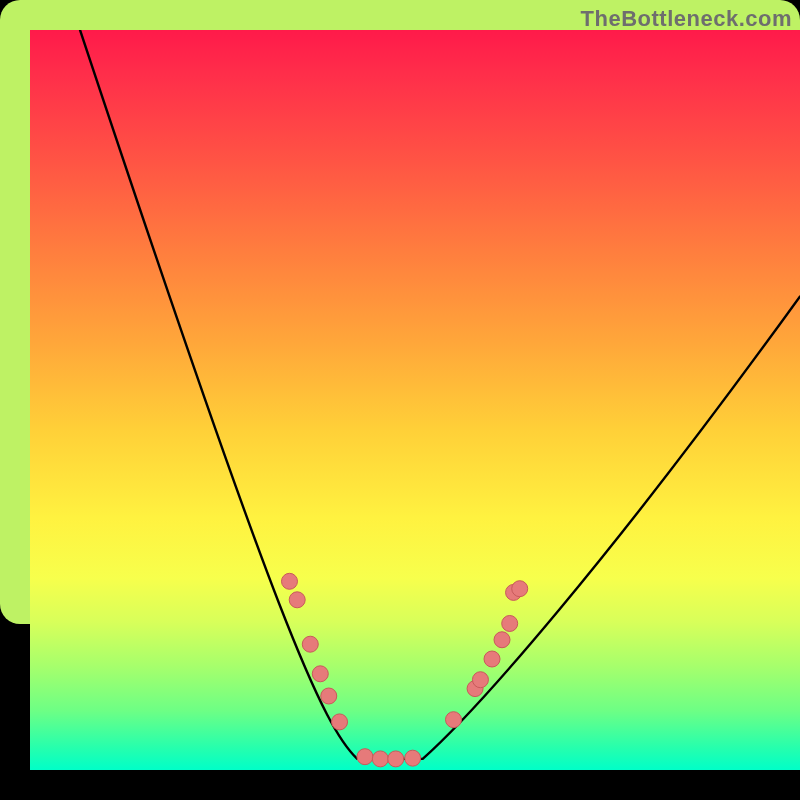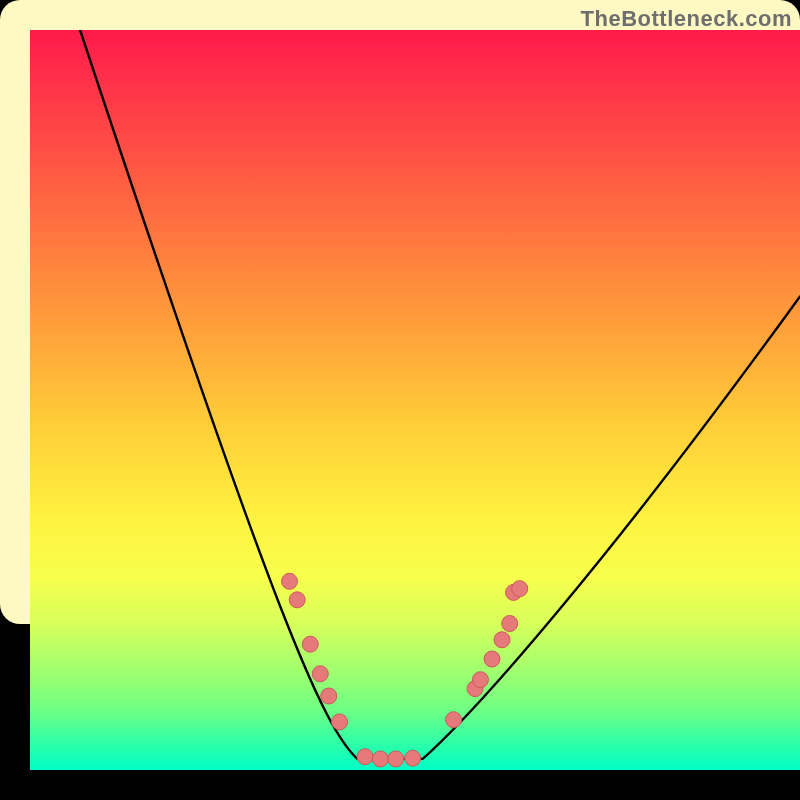--- a/index.html
+++ b/index.html
@@ -8,21 +8,21 @@
     width: 800px;
     height: 800px;
     overflow: hidden;
     background: #000;
     font-family: Arial, Helvetica, sans-serif;
   }
   .frame {
     position: relative;
     width: 800px;
     height: 624px;
-    background: #fef9c3;
+    background: #bef264;
     border-radius: 20px;
   }
   .plot-area {
     position: absolute;
     left: 30px;
     top: 30px;
     width: 770px;
     height: 740px;
     
     background: linear-gradient(

